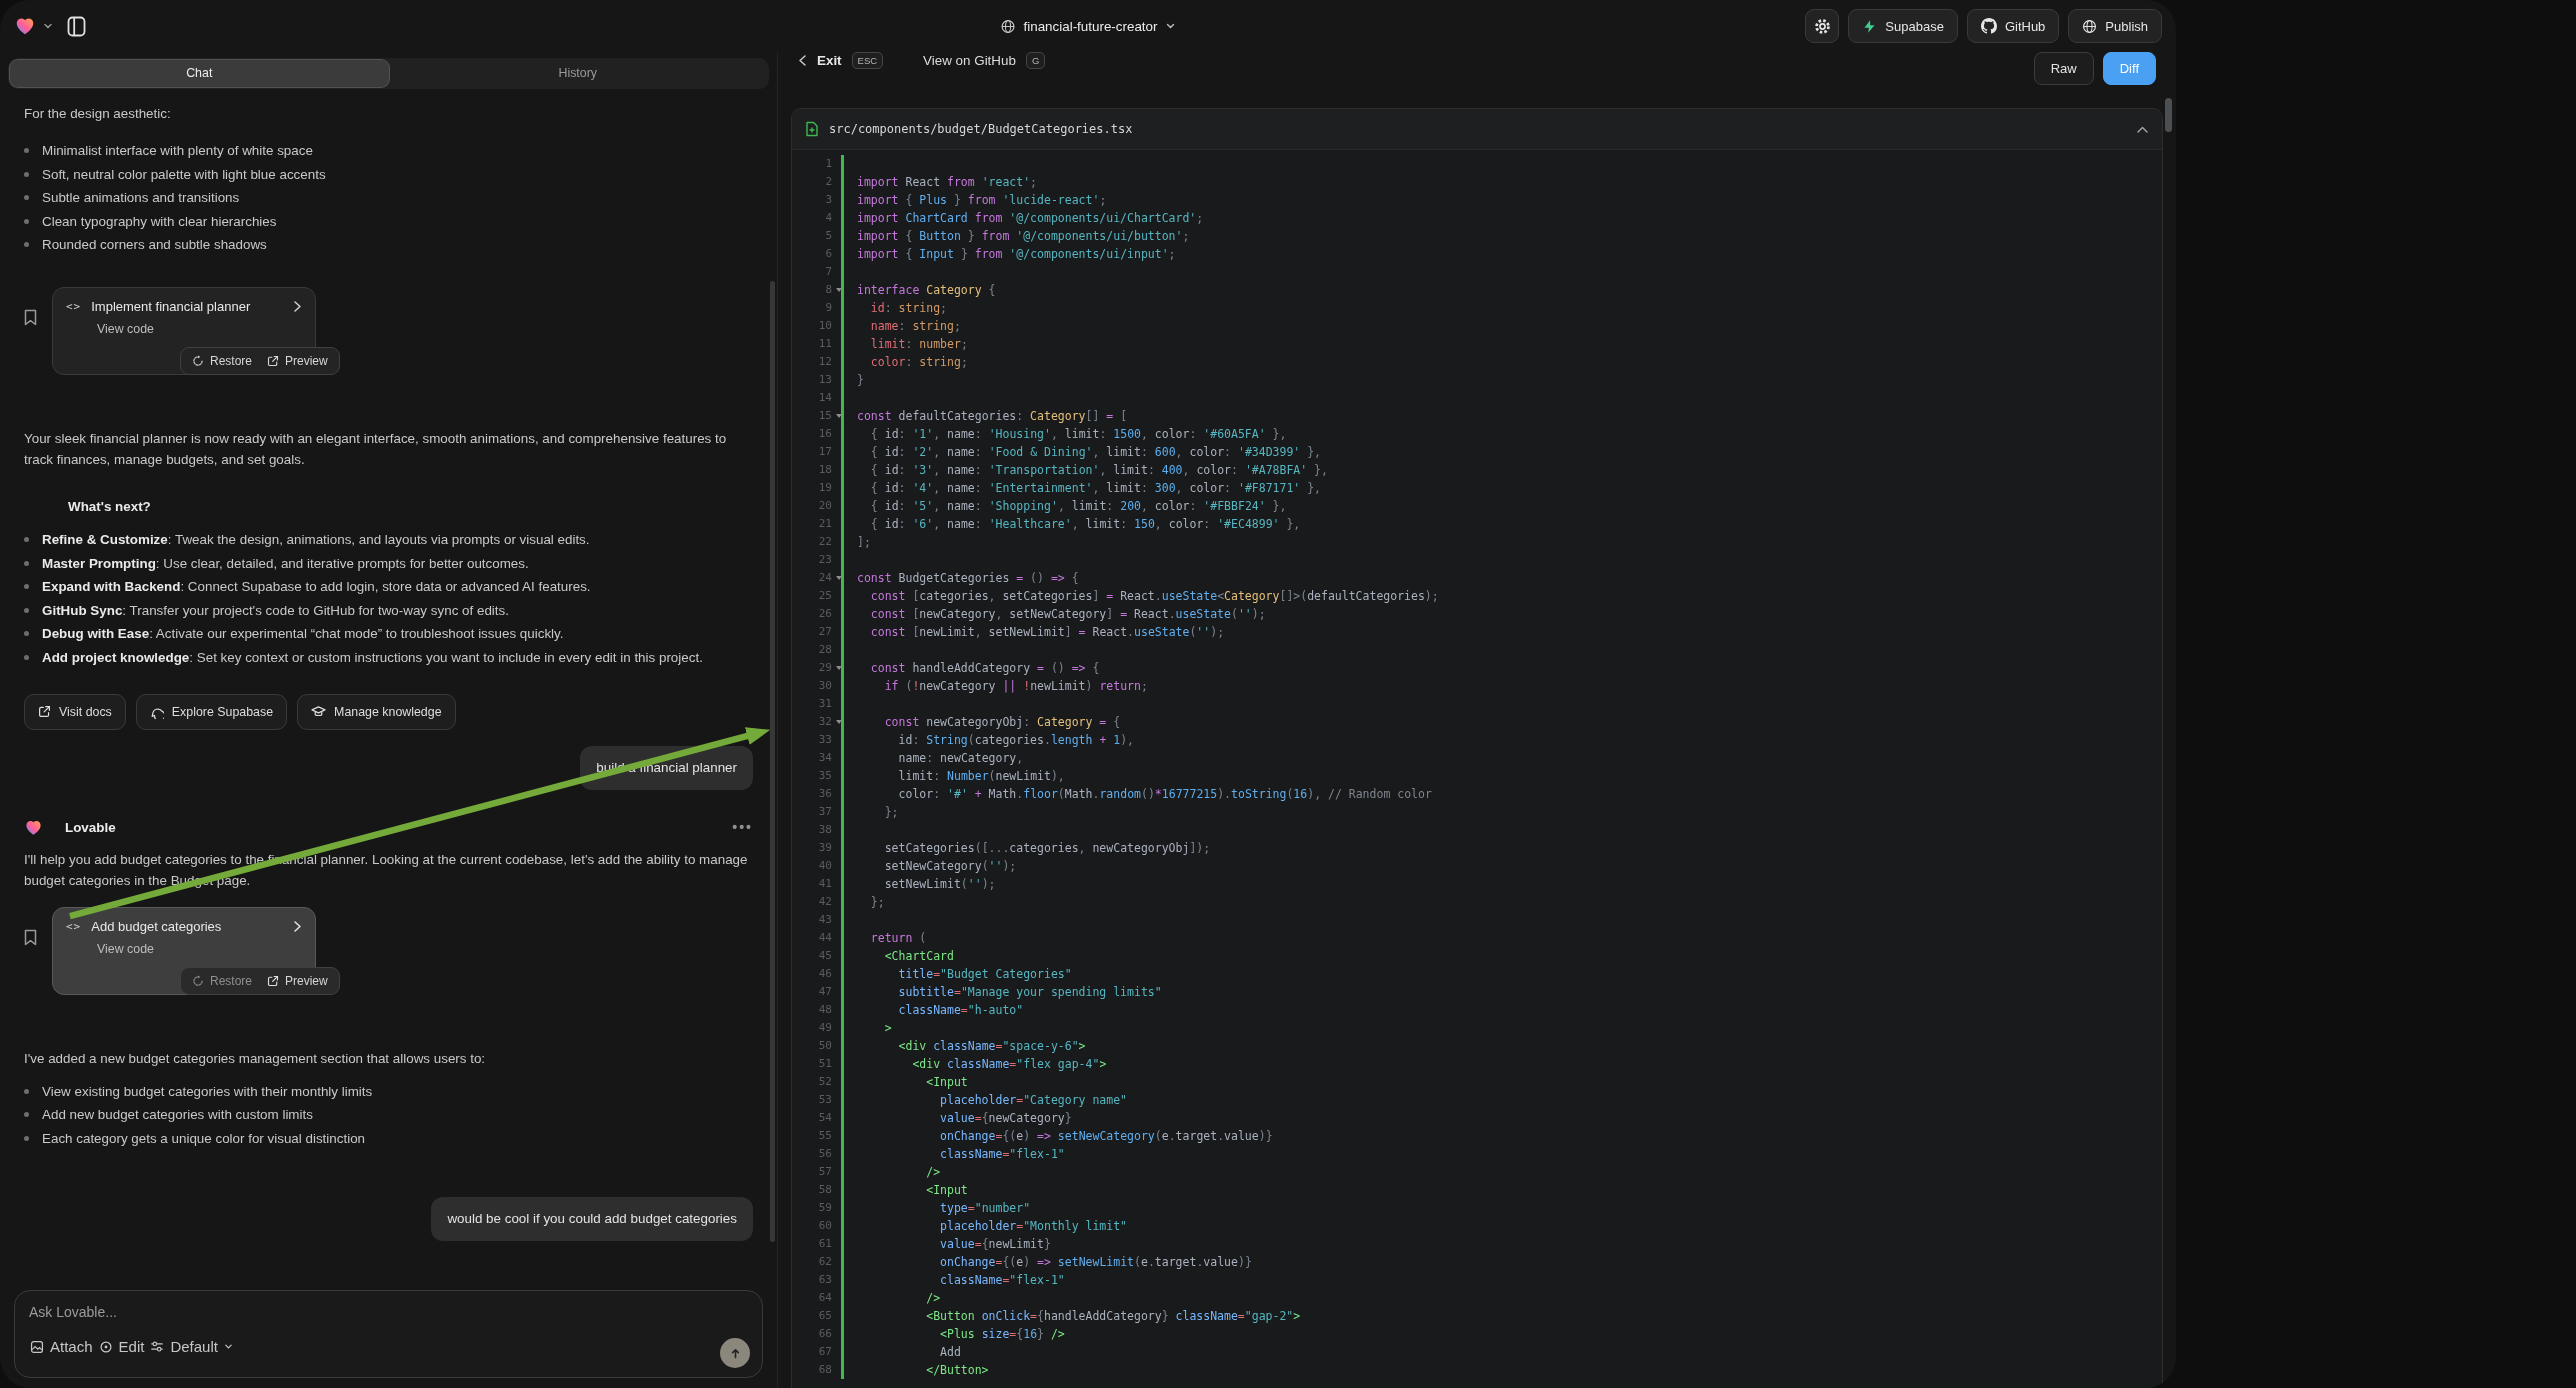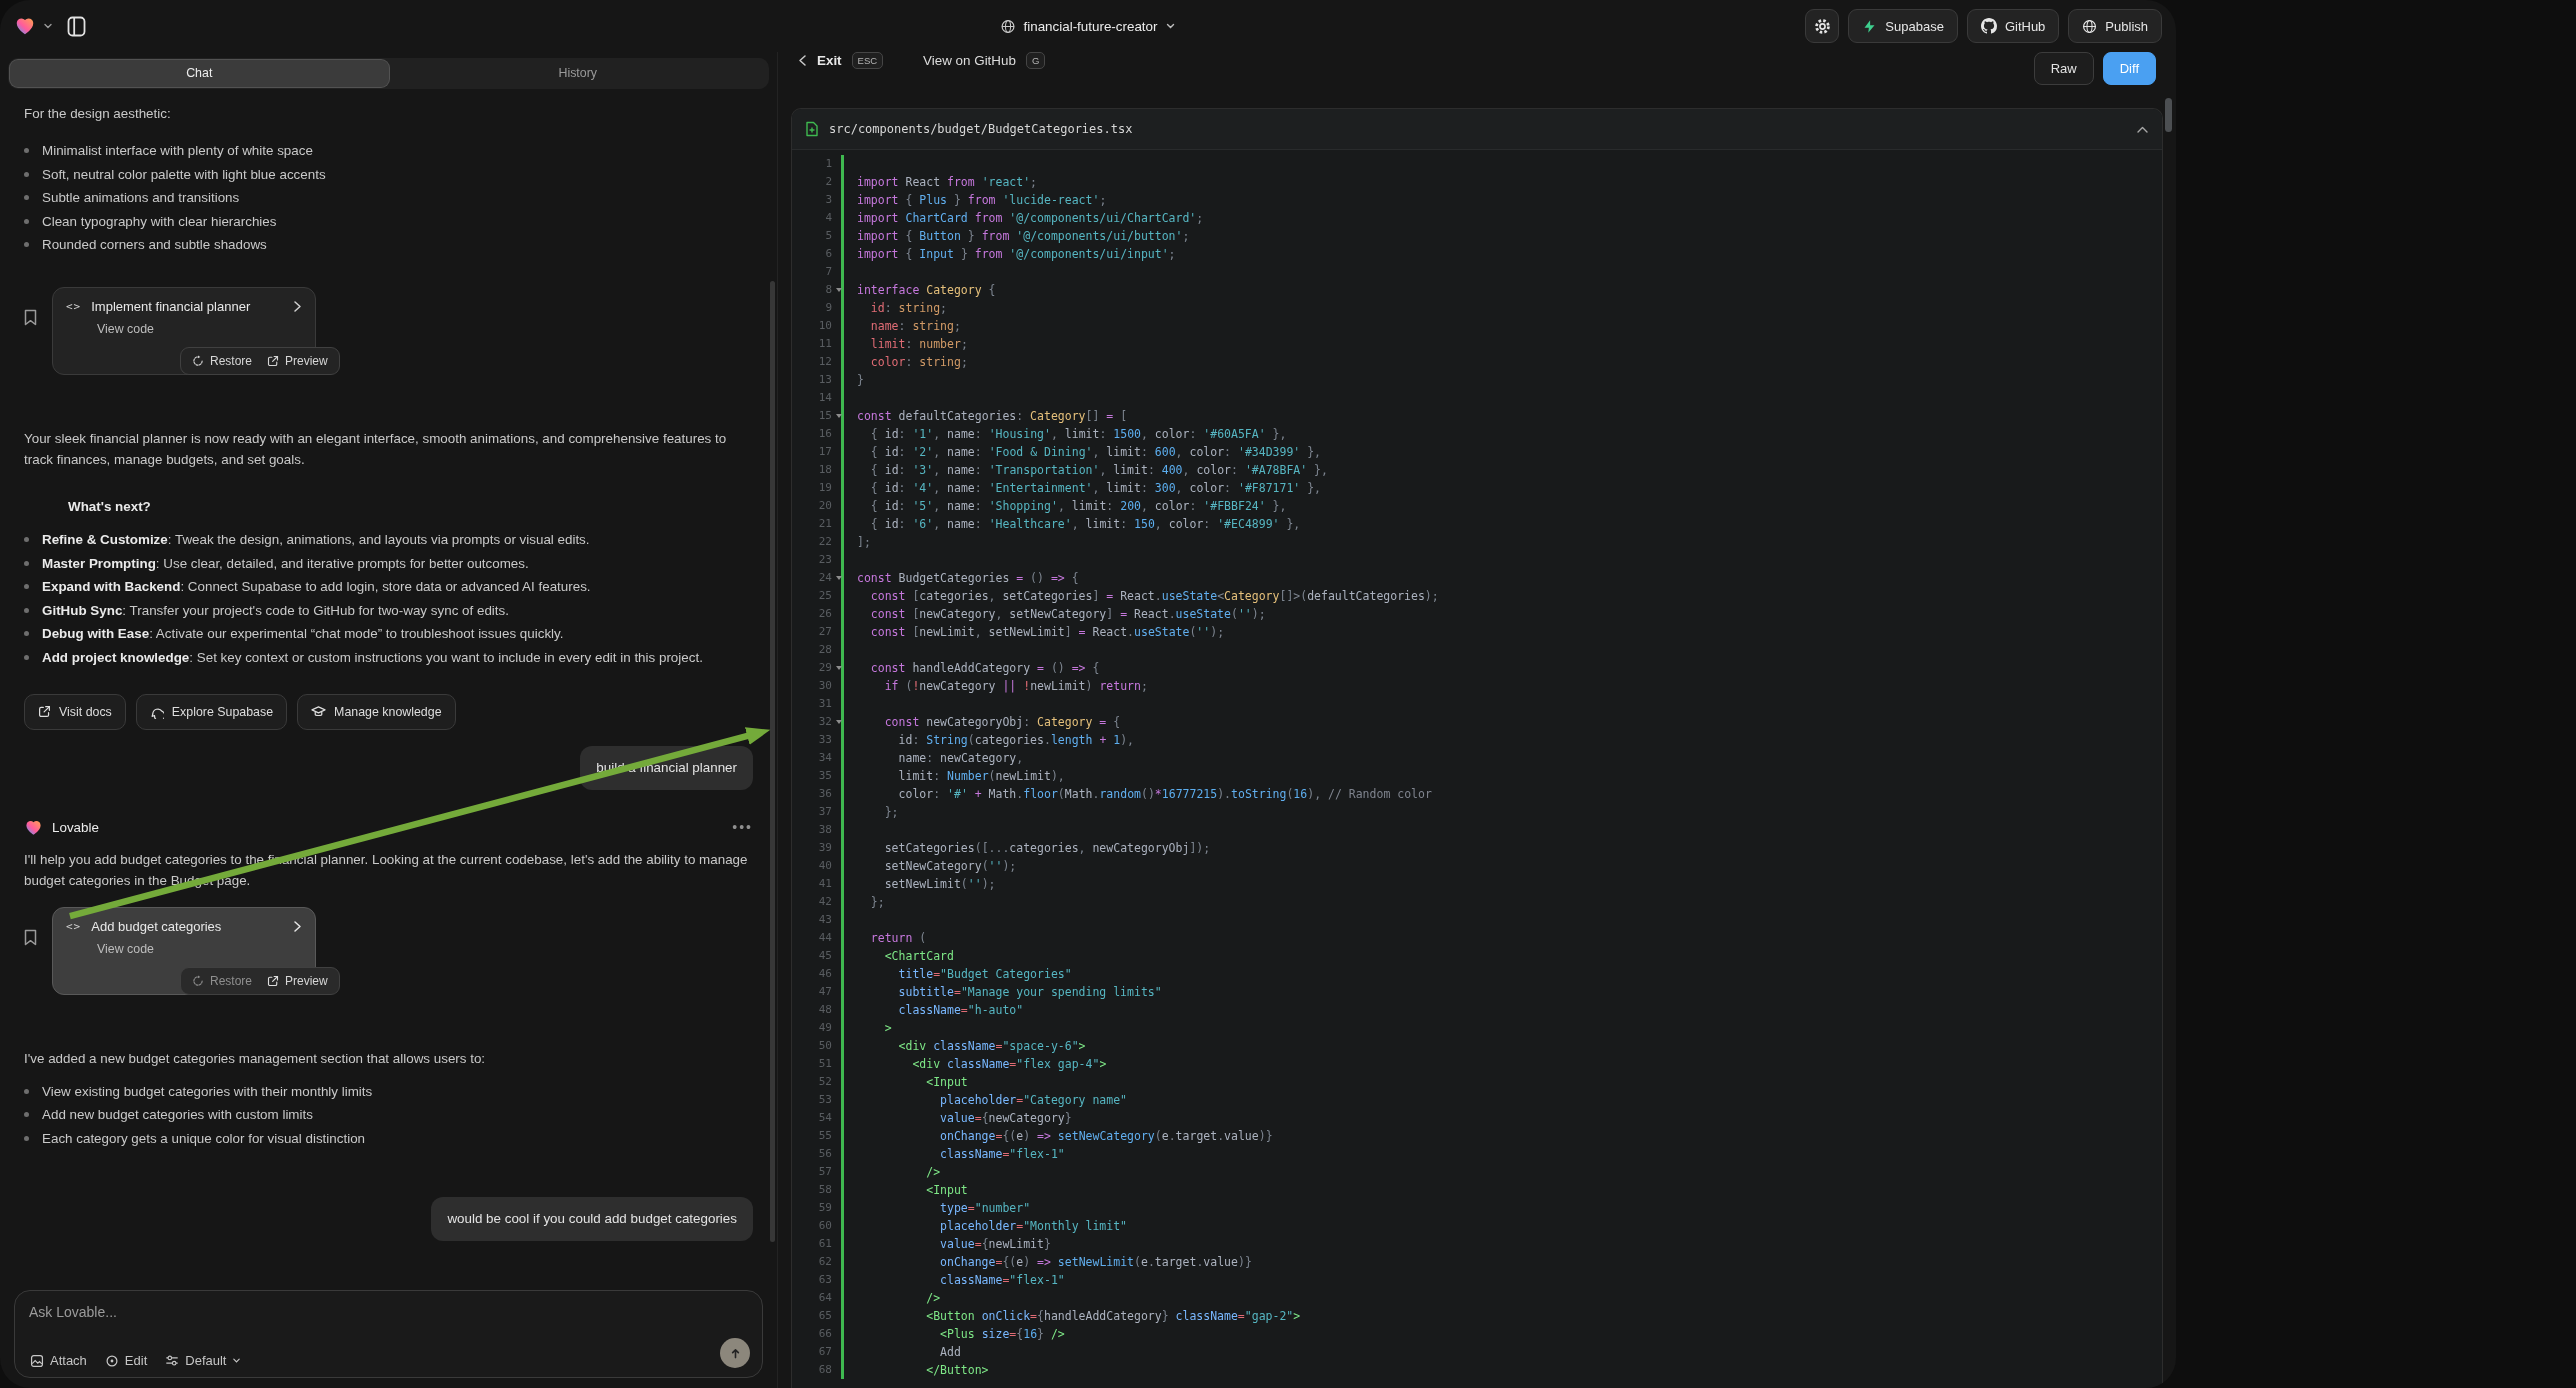--- a/index.html
+++ b/index.html
@@ -39,25 +39,25 @@
   .vpill{position:absolute;left:127px;top:59px;background:#242424;border:1px solid #404040;border-radius:9px;display:flex;white-space:nowrap;padding:6px 11px;gap:15px;font-size:12px;color:#d6d6d6;align-items:center;}
   .vpill .pbtn{display:flex;gap:6px;align-items:center;cursor:pointer;}
   .vcard.sel{background:#3e3e3e;border-color:#595959;}
   .vcard.sel .vpill{background:#2a2a2a;}
   .vcard.sel .pbtn.dim{color:#8f8f8f;}
   
   .suggest-row{display:flex;gap:10px;margin-top:26px;}
   .sbtn{display:flex;gap:8px;align-items:center;height:36px;padding:0 13px;background:#1e1e1e;border:1px solid #3a3a3a;border-radius:10px;font-size:12.4px;color:#dedede;cursor:pointer;}
   .user-msg{display:flex;justify-content:flex-end;}
   .bubble{background:#2e2e2e;border-radius:12px;padding:12px 16px;font-size:13.4px;color:#e3e3e3;max-width:428px;line-height:20px;}
-  .lov-head{display:flex;align-items:center;gap:9px;font-size:13.4px;color:#ededed;font-weight:400;}
+  .lov-head{display:flex;align-items:center;gap:22px;font-size:13.4px;color:#ededed;font-weight:700;}
   .menu-dots{margin-left:auto;color:#8f8f8f;letter-spacing:2px;font-size:14px;cursor:pointer;}
   .composer{margin:6px 14px 10px;border:1px solid #3a3a3a;border-radius:16px;background:#1a1a1a;padding:13px 14px;height:88px;box-sizing:border-box;position:relative;flex:0 0 auto;}
   .composer .ph{font-size:14px;color:#9b9b9b;}
-  .c-row{position:absolute;left:15px;right:12px;bottom:9px;display:flex;align-items:flex-end;gap:18px;font-size:13px;color:#c6c6c6;}
+  .c-row{position:absolute;left:15px;right:12px;bottom:9px;display:flex;align-items:flex-start;gap:6px;font-size:15px;color:#c6c6c6;}
   .c-item{display:flex;align-items:center;gap:6px;cursor:pointer;}
   .send{margin-left:auto;width:30px;height:30px;border-radius:50%;background:#8c877c;display:flex;align-items:center;justify-content:center;cursor:pointer;}
   .chat-sb{position:absolute;right:2px;top:229px;width:5px;height:961px;background:#4a4a4a;border-radius:3px;opacity:.65;}
   .arrow-svg{position:absolute;inset:0;pointer-events:none;z-index:5;}
   
   .cp-head{height:54px;display:flex;align-items:flex-start;padding:0 20px;}
   .grp{display:flex;align-items:center;gap:10px;font-size:13.4px;color:#e8e8e8;font-weight:600;cursor:pointer;}
   .grp.gh{margin-left:40px;font-weight:400;color:#dcdcdc;}
   .kbd{border:1px solid #454545;background:#1f1f1f;border-radius:5px;font-size:9.5px;padding:2px 5px;color:#b5b5b5;font-weight:400;}
   .cp-right{margin-left:auto;display:flex;gap:9px;}

